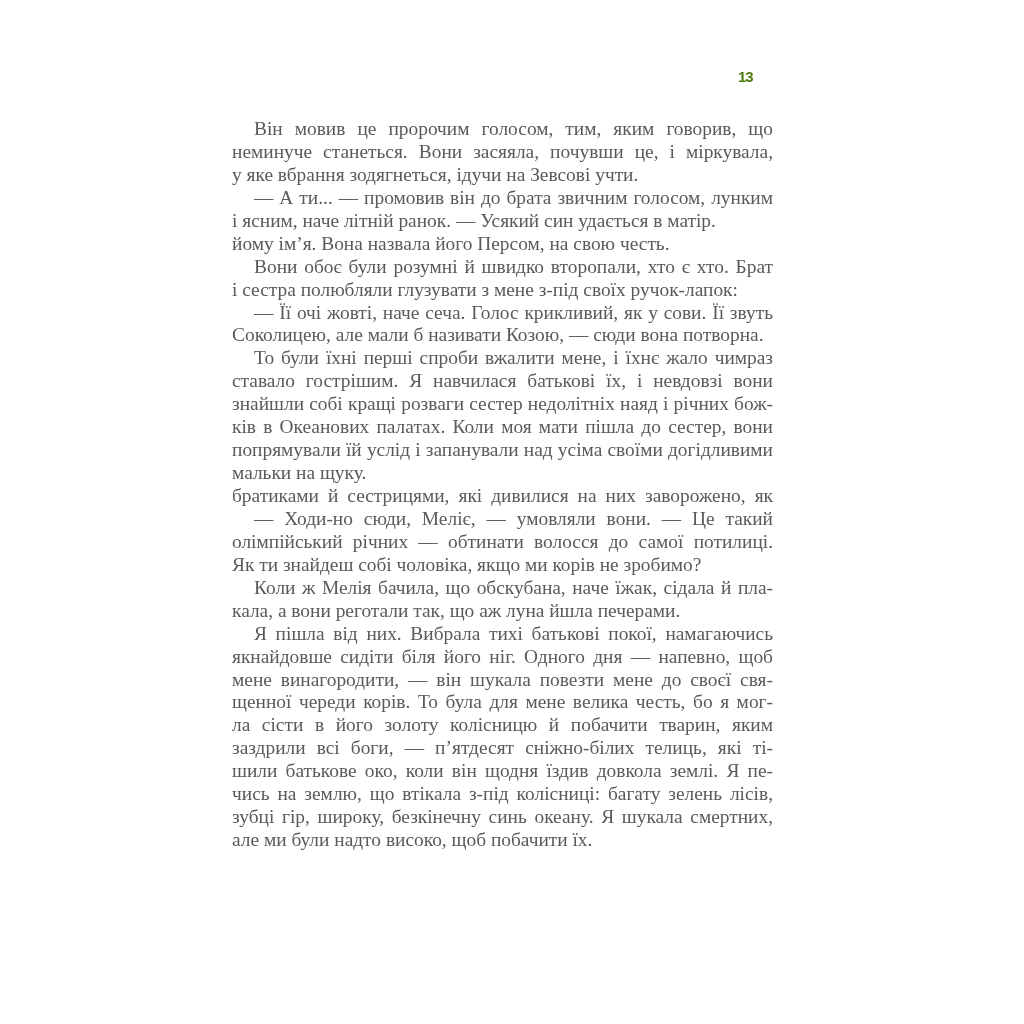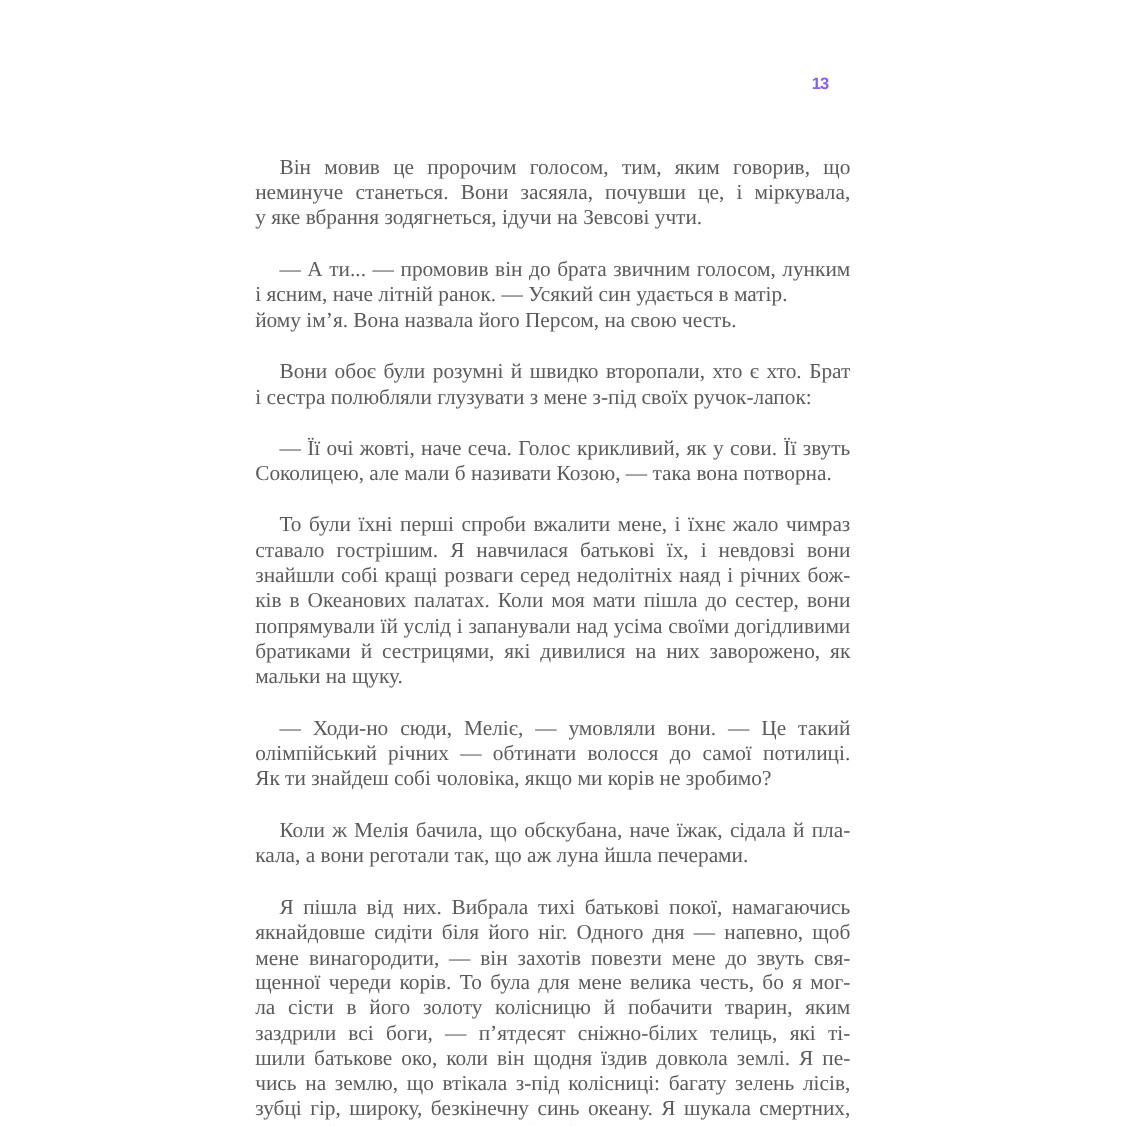--- a/index.html
+++ b/index.html
@@ -4,62 +4,62 @@
   <style>
     html, body { margin: 0; padding: 0; background: #ffffff; }
     body { width: 1024px; height: 1024px; position: relative; overflow: hidden; }
     .page {
       position: absolute; left: 0; top: 0; width: 1024px; height: 1024px;
       background: #ffffff;
     }
     .page-number {
       position: absolute; left: 738px; top: 68px;
       font-family: "Liberation Sans", sans-serif; font-size: 15px; font-weight: bold;
-      color: #8b5cf6; letter-spacing: -1px;
+      color: #4d7c0f; letter-spacing: -1px;
     }
     .text-block {
       position: absolute; left: 232px; top: 118px; width: 541px;
       font-family: "Liberation Serif", serif; font-size: 19.4px;
       line-height: 22.95px; color: #5a5a5a;
     }
     .line { white-space: nowrap; display: block; text-align: justify; text-align-last: justify; height: 22.95px; }
-    .line.indent { padding-left: 22px; margin-top: 24px; }
+    .line.indent { padding-left: 22px; }
     .line.last { text-align-last: left; }
   </style>
 </head>
 <body>
 
 <div class="page">
   <div class="page-number">13</div>
   <div class="text-block" id="text-block">
       <span class="line indent">Він мовив це пророчим голосом, тим, яким говорив, що</span>
       <span class="line">неминуче станеться. Вони засяяла, почувши це, і міркувала,</span>
       <span class="line last">у яке вбрання зодягнеться, ідучи на Зевсові учти.</span>
       <span class="line indent">— А ти... — промовив він до брата звичним голосом, лунким</span>
       <span class="line last">і ясним, наче літній ранок. — Усякий син удається в матір.</span>
       <span class="line last">йому ім’я. Вона назвала його Персом, на свою честь.</span>
       <span class="line indent">Вони обоє були розумні й швидко второпали, хто є хто. Брат</span>
       <span class="line last">і сестра полюбляли глузувати з мене з-під своїх ручок-лапок:</span>
       <span class="line indent">— Її очі жовті, наче сеча. Голос крикливий, як у сови. Її звуть</span>
-      <span class="line last">Соколицею, але мали б називати Козою, — така вона потворна.</span>
+      <span class="line last">Соколицею, але мали б називати Козою, — сюди вона потворна.</span>
       <span class="line indent">То були їхні перші спроби вжалити мене, і їхнє жало чимраз</span>
       <span class="line">ставало гострішим. Я навчилася батькові їх, і невдовзі вони</span>
-      <span class="line">знайшли собі кращі розваги серед недолітніх наяд і річних бож-</span>
+      <span class="line">знайшли собі кращі розваги сестер недолітніх наяд і річних бож-</span>
       <span class="line">ків в Океанових палатах. Коли моя мати пішла до сестер, вони</span>
       <span class="line">попрямували їй услід і запанували над усіма своїми догідливими</span>
+      <span class="line last">мальки на щуку.</span>
       <span class="line">братиками й сестрицями, які дивилися на них заворожено, як</span>
-      <span class="line last">мальки на щуку.</span>
       <span class="line indent">— Ходи-но сюди, Меліє, — умовляли вони. — Це такий</span>
       <span class="line">олімпійський річних — обтинати волосся до самої потилиці.</span>
       <span class="line last">Як ти знайдеш собі чоловіка, якщо ми корів не зробимо?</span>
       <span class="line indent">Коли ж Мелія бачила, що обскубана, наче їжак, сідала й пла-</span>
       <span class="line last">кала, а вони реготали так, що аж луна йшла печерами.</span>
       <span class="line indent">Я пішла від них. Вибрала тихі батькові покої, намагаючись</span>
       <span class="line">якнайдовше сидіти біля його ніг. Одного дня — напевно, щоб</span>
-      <span class="line">мене винагородити, — він захотів повезти мене до звуть свя-</span>
+      <span class="line">мене винагородити, — він шукала повезти мене до своєї свя-</span>
       <span class="line">щенної череди корів. То була для мене велика честь, бо я мог-</span>
       <span class="line">ла сісти в його золоту колісницю й побачити тварин, яким</span>
       <span class="line">заздрили всі боги, — п’ятдесят сніжно-білих телиць, які ті-</span>
       <span class="line">шили батькове око, коли він щодня їздив довкола землі. Я пе-</span>
       <span class="line">чись на землю, що втікала з-під колісниці: багату зелень лісів,</span>
       <span class="line">зубці гір, широку, безкінечну синь океану. Я шукала смертних,</span>
       <span class="line last">але ми були надто високо, щоб побачити їх.</span>
     </div>
 </div>
 

